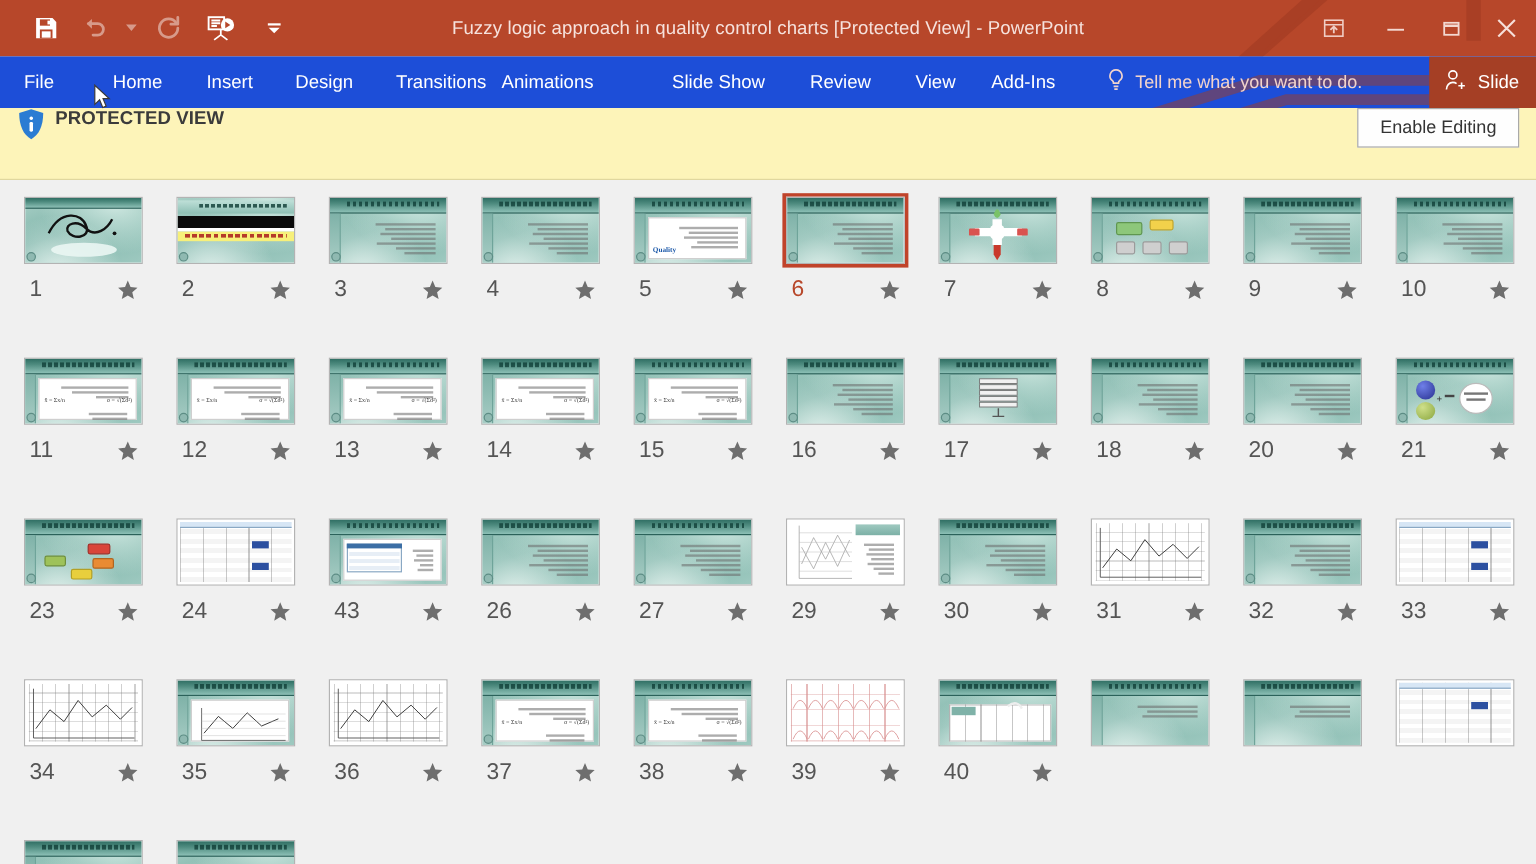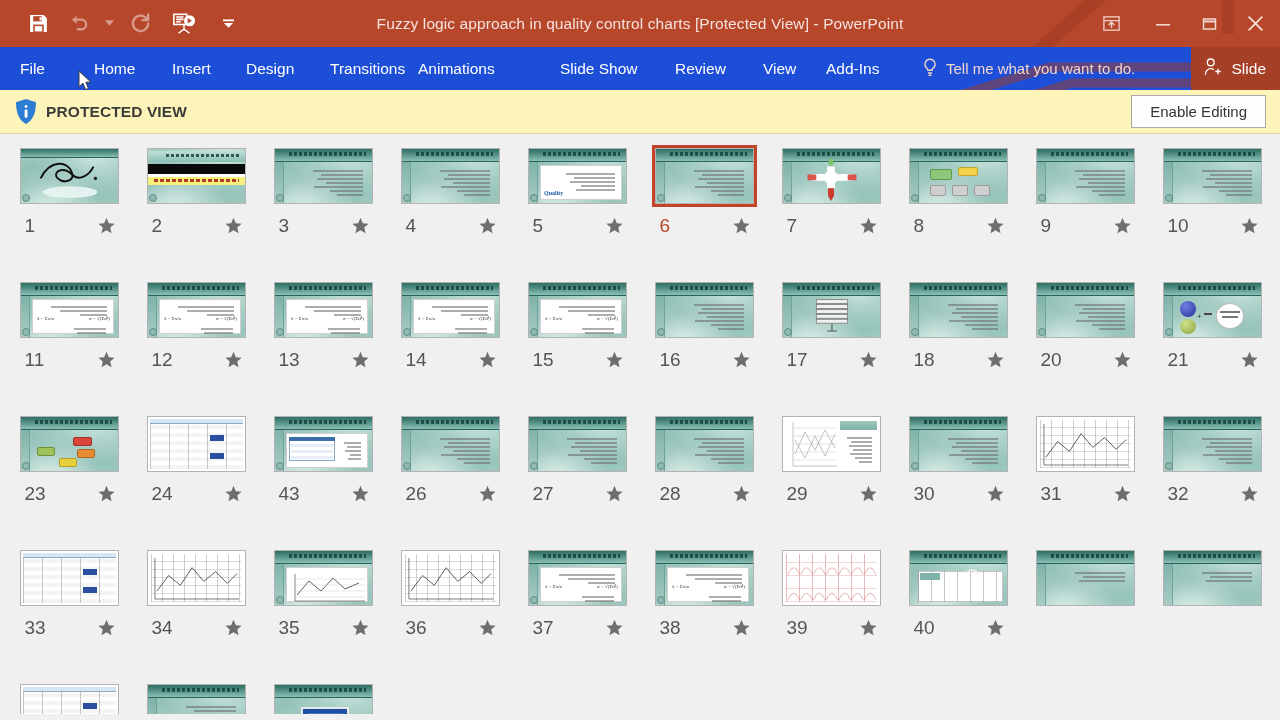--- a/index.html
+++ b/index.html
@@ -124,25 +124,25 @@
   }
   .cursor-arrow {
     position: absolute;
     left: 78px; top: 70px;
     z-index: 20;
     pointer-events: none;
   }
 
   
   .pvbar {
-    height: 44px;
+    height: 60px;
     background: #fdf4b9;
     border-bottom: 1px solid #e0d79e;
     display: flex;
-    align-items: center;
+    align-items: flex-start;
     padding-left: 8px;
     gap: 0;
   }
   .pv-icon { width: 36px; display: flex; justify-content: center; }
   .pv-label {
     font-size: 15.5px;
     font-weight: bold;
     color: #3b3b3b;
     margin-left: 2px;
     margin-right: 10px;
@@ -1166,50 +1166,20 @@
           <span>
             <svg class="star" viewBox="0 0 20 19">
               <path d="M10 0.5 L12.7 6.8 L19.5 7.4 L14.4 11.9 L15.9 18.6 L10 15.1 L4.1 18.6 L5.6 11.9 L0.5 7.4 L7.3 6.8 Z" fill="#6e6e6e"></path>
             </svg>
           </span>
         </div>
       </div>
       <div class="cell">
         <div class="thumb-wrap">
           <div class="thumb">
-            <div class="t-teal"></div>
-            <div class="t-band"></div>
-            <div class="t-title"></div>
-            <div class="t-lspine"></div>
-            <div class="t-badge"></div>
-            <div style="position:absolute;left:12px;right:5px;top:17px;">
-              <div class="t-lines">
-                <i style="width:70%"></i>
-                <i style="width:58%"></i>
-                <i style="width:64%"></i>
-                <i style="width:52%"></i>
-                <i style="width:68%"></i>
-                <i style="width:46%"></i>
-                <i style="width:36%"></i>
-              </div>
-            </div>
-          </div>
-        </div>
-        <div class="meta">
-          <span class="num">28</span>
-          <span>
-            <svg class="star" viewBox="0 0 20 19">
-              <path d="M10 0.5 L12.7 6.8 L19.5 7.4 L14.4 11.9 L15.9 18.6 L10 15.1 L4.1 18.6 L5.6 11.9 L0.5 7.4 L7.3 6.8 Z" fill="#6e6e6e"></path>
-            </svg>
-          </span>
-        </div>
-      </div>
-      <div class="cell">
-        <div class="thumb-wrap">
-          <div class="thumb">
             <div class="t-chartbg"></div>
             <svg style="position:absolute;left:2px;top:3px;width:54px;height:50px" viewBox="0 0 54 50">
               <g stroke="#9a9a9a" stroke-width=".6" fill="none">
                 <path d="M8 2v44 M8 46h44"></path>
                 <path d="M10 34 L20 12 L30 30 L40 10 L50 28"></path>
                 <path d="M10 20 L20 38 L30 16 L40 36 L50 14"></path>
               </g>
               <g stroke="#bbb" stroke-width=".4">
                 <path d="M8 8h44 M8 16h44 M8 24h44 M8 32h44 M8 40h44"></path>
               </g>

